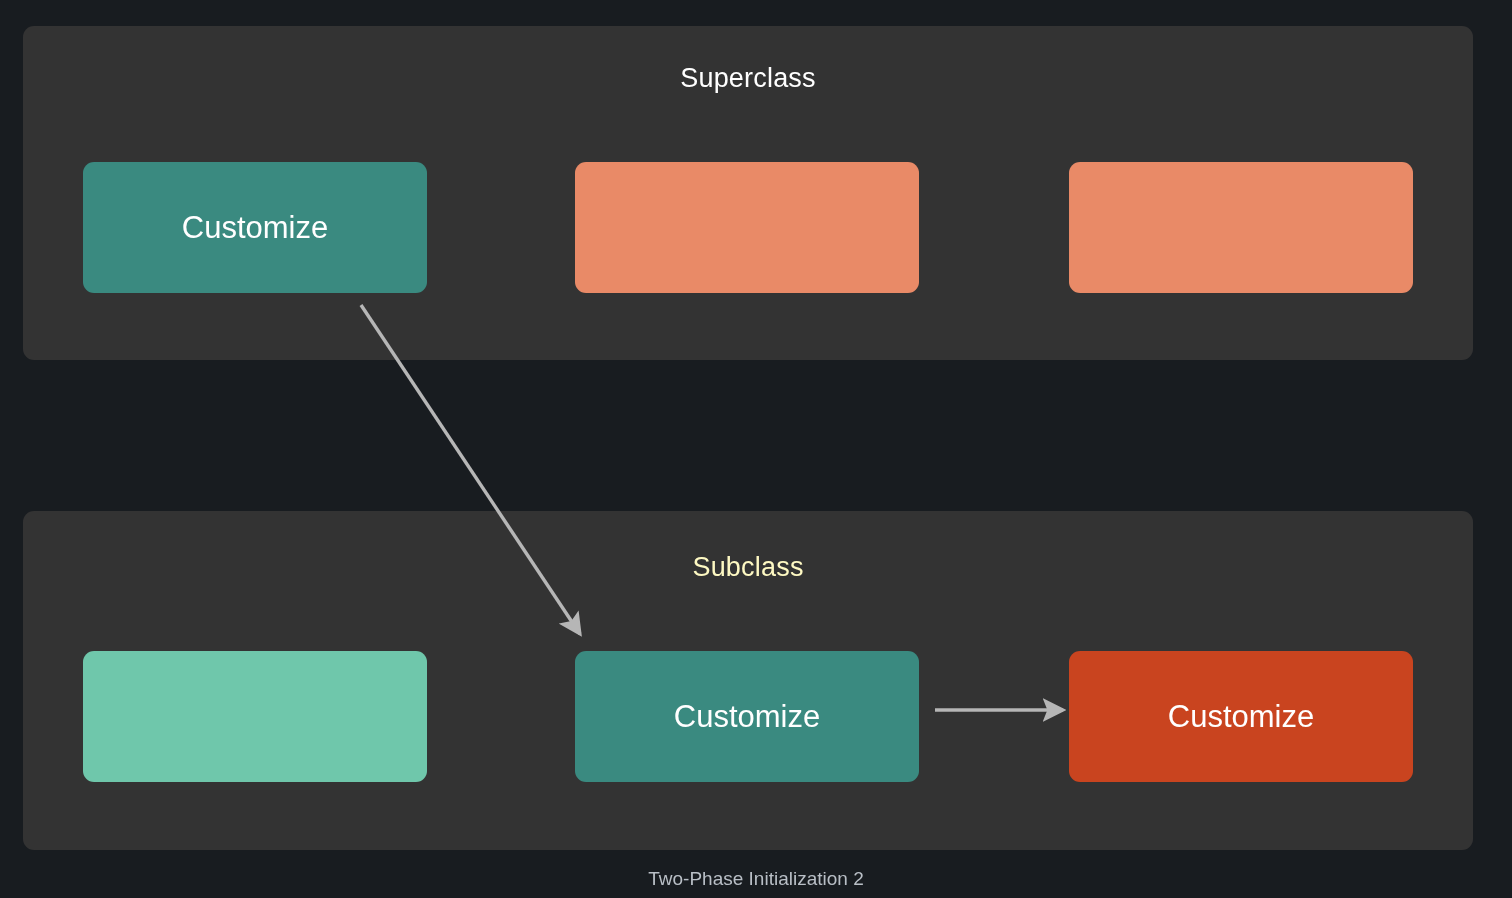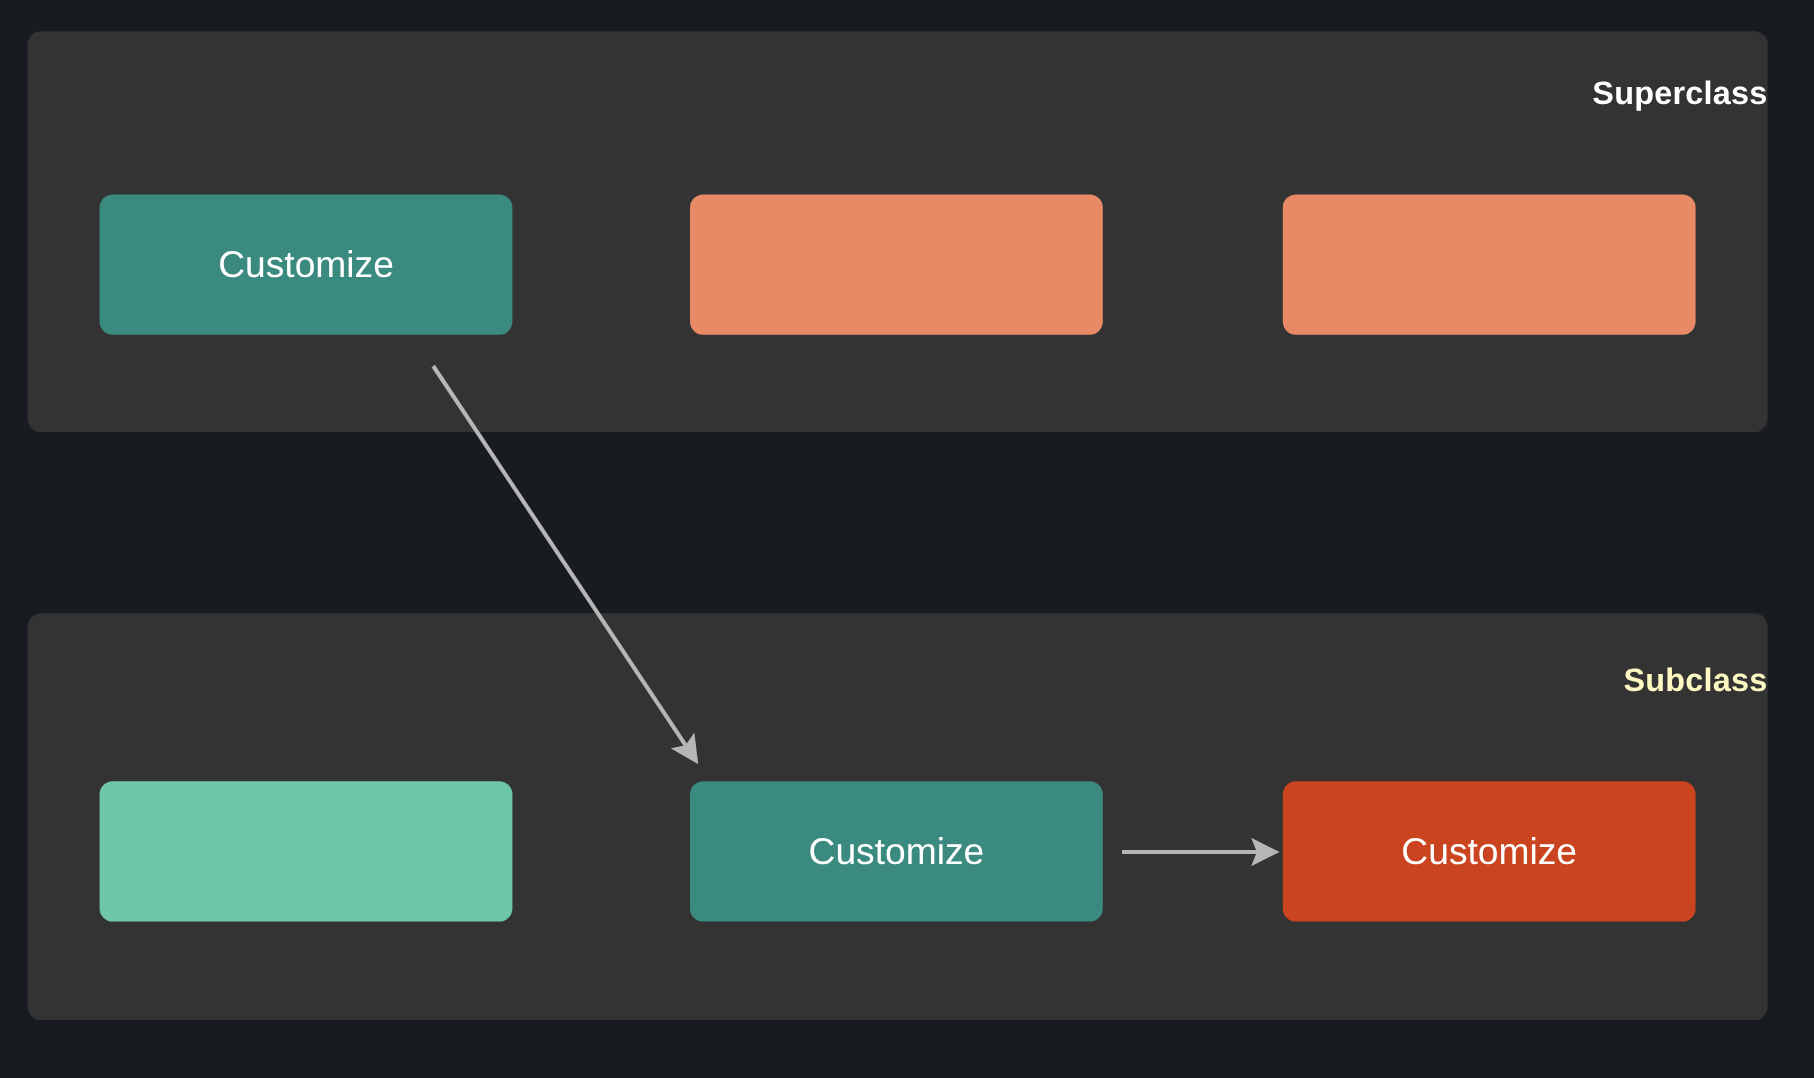--- a/index.html
+++ b/index.html
@@ -39,43 +39,43 @@
     left: 23px;
     top: 511px;
     width: 1450px;
     height: 339px;
   }
 
   .panel-title {
     position: absolute;
     left: 0;
     width: 100%;
-    text-align: right;
+    text-align: center;
     color: #ffffff;
     font-size: 27px;
-    font-weight: bold;
+    font-weight: normal;
     letter-spacing: 0.2px;
     line-height: 1;
   }
   #panel-superclass .panel-title { top: 39px; }
   #panel-subclass  .panel-title { top: 43px; }
 
   
   .node-row {
     position: absolute;
     left: 0;
     width: 100%;
     height: 117px;
   }
   #row-superclass { top: 136px; }
   #row-subclass   { top: 140px; }
 
   .node {
     position: absolute;
-    height: 117px;
+    height: 131px;
     border-radius: 11px;
     display: flex;
     align-items: center;
     justify-content: center;
     box-sizing: border-box;
   }
   .node .node-label {
     color: #ffffff;
     font-size: 31px;
     font-weight: 400;
@@ -164,14 +164,15 @@
       <marker id="arrowhead-horz" markerWidth="7" markerHeight="7" refX="6" refY="3.5" orient="auto" markerUnits="strokeWidth">
         <path d="M0,0 L7,3.5 L0,7 L1.4,3.5 Z" fill="#b6b6b6"></path>
       </marker>
     </defs>
 
     <line id="arrow-diagonal" stroke="#b6b6b6" stroke-width="3.4" marker-end="url(#arrowhead-diag)" x1="361" y1="305" x2="580" y2="634"></line>
 
     <line id="arrow-horizontal" stroke="#b6b6b6" stroke-width="3.4" marker-end="url(#arrowhead-horz)" x1="935" y1="710" x2="1063" y2="710"></line>
   </svg>
 
+  <div id="caption" style="color: rgb(185, 191, 198);">Two-Phase Initialization 2</div>
 
 </div>
 
 </body></html>

